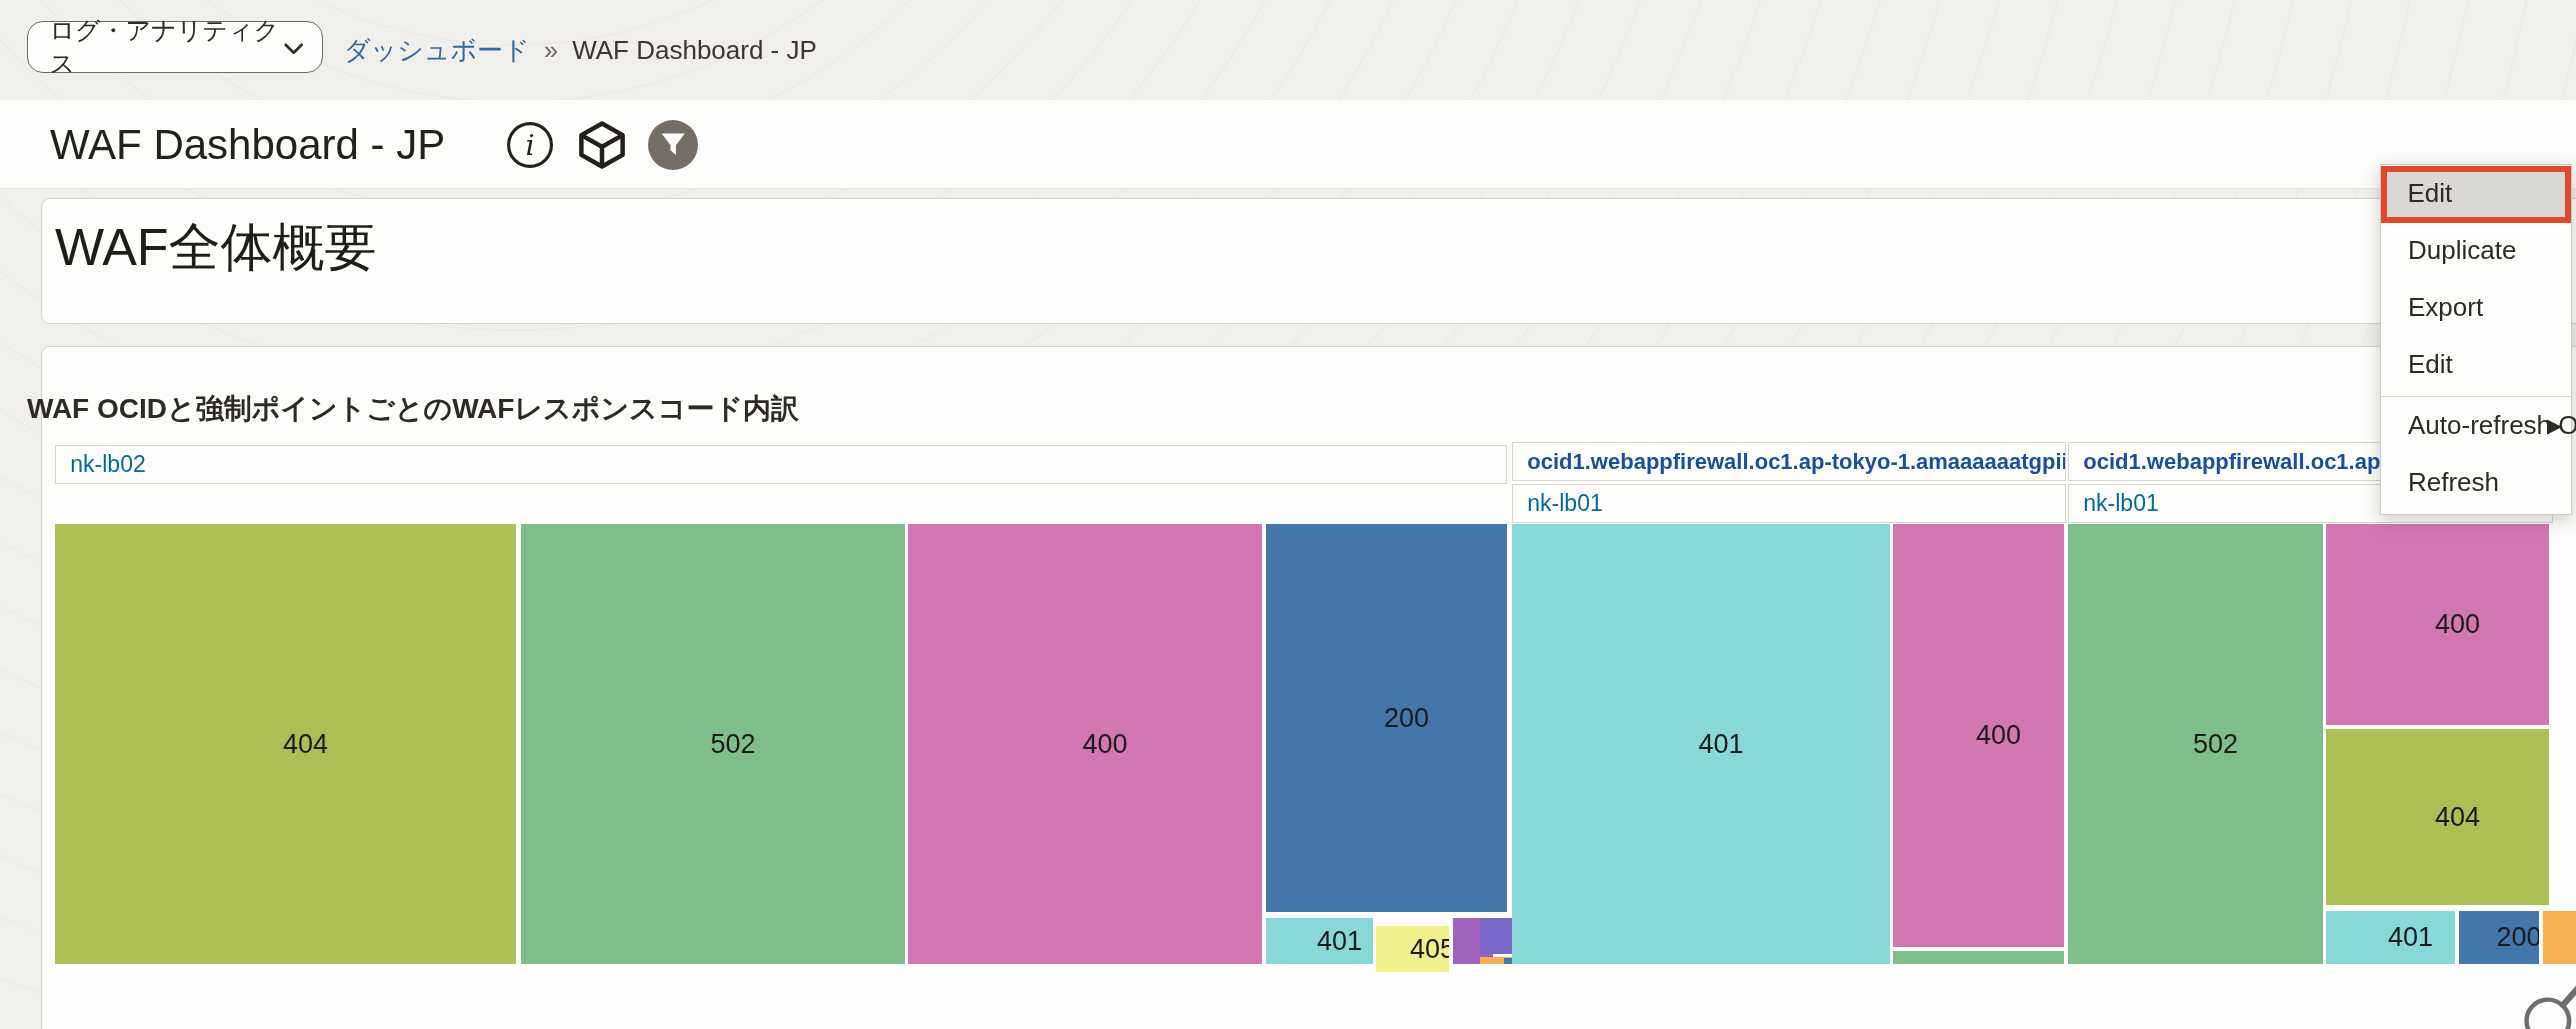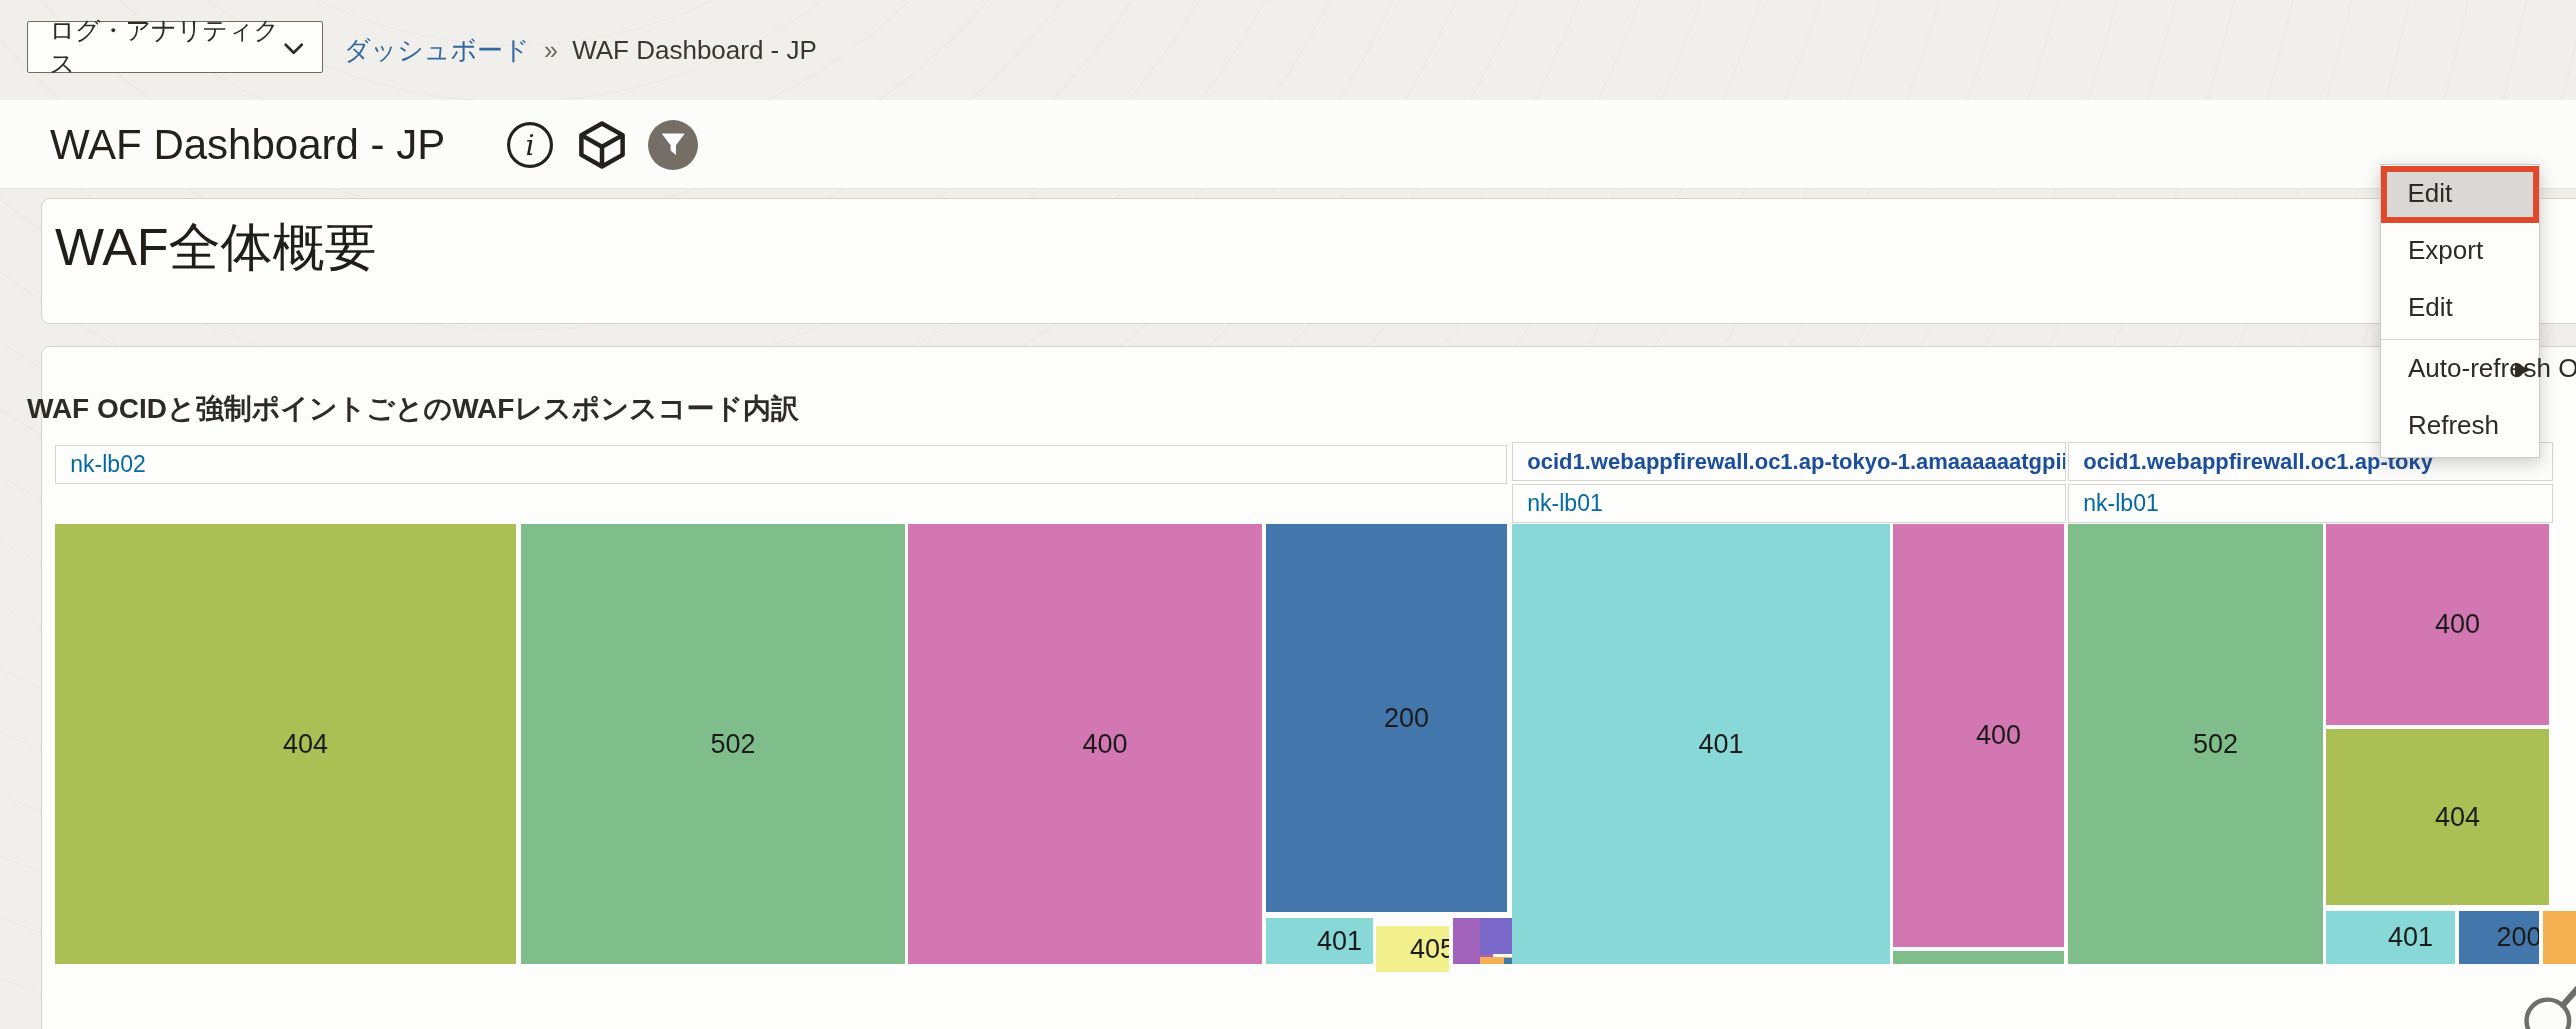--- a/index.html
+++ b/index.html
@@ -11,21 +11,21 @@
     background-color: #f1efec;
     background-image: repeating-radial-gradient(circle at 20% -40%,
       rgba(125,115,105,0.04) 0 1.8px, transparent 1.8px 57px);
     color: #3a3631;
   }
 
   
   .topbar { position: absolute; left: 0; top: 0; width: 100%; height: 100px; }
   .service-select {
     position: absolute; left: 27px; top: 21.4px; width: 296px; height: 52px;
-    background: #fdfdfc; border: 1.8px solid #6f6a64; border-radius: 2px;
+    background: #fdfdfc; border: 1.8px solid #6f6a64; border-radius: 16px;
     display: flex; align-items: center; padding: 0 18px 0 21.4px;
     font-size: 25px; color: #2f2b27; cursor: pointer;
   }
   .service-select .sel-label { flex: 1; }
   .breadcrumb {
     position: absolute; left: 344px; top: 0; height: 100px;
     display: flex; align-items: center; font-size: 26px;
   }
   .breadcrumb a { color: #33689e; text-decoration: none; cursor: pointer; }
   .breadcrumb .bc-sep { color: #6f6a64; margin: 0 14.3px; font-size: 25px; }
@@ -88,21 +88,21 @@
   .tm-head.ocid { font-size: 22px; font-weight: 700; color: #1b4f9d; cursor: pointer; }
   .tm-head.ep   { font-size: 23px; font-weight: 400; color: #0369a1; cursor: pointer; margin-top: 3px; }
   .tm-cells { position: absolute; left: 0; top: 82px; }
   .tm-cell {
     position: absolute; display: flex; align-items: center; justify-content: center;
     font-size: 27px; color: #1b1b1b; cursor: pointer; overflow: hidden; padding-left: 40px;
   }
 
   
   .menu {
-    position: absolute; left: 2380px; top: 164px; width: 160px;
+    position: absolute; left: 2380px; top: 164px; width: 192px;
     background: #fdfdfc; border: 0.9px solid #cfcac4;
     box-shadow: 0 5.3px 16px rgba(60,54,48,0.25);
     z-index: 50; padding: 0.9px 0 1.8px 0;
   }
   .menu-item {
     height: 57px; line-height: 55px; padding-left: 27px;
     font-size: 26px; color: #2e2a26; cursor: pointer; position: relative;
     white-space: nowrap;
   }
   .menu-item.highlight { background: #dad8d5; border: 6.2px solid #e0492c; line-height: 43px; padding-left: 20.5px; }
@@ -208,20 +208,21 @@
         <div class="tm-cell" style="left: 258px; top: 205px; width: 223px; height: 176px; background: rgb(171, 191, 85);">404</div>
         <div class="tm-cell" style="left: 258px; top: 387px; width: 129px; height: 53px; background: rgb(137, 216, 216);">401</div>
         <div class="tm-cell" style="left: 391px; top: 387px; width: 80px; height: 53px; background: rgb(67, 119, 172);">200</div>
         <div class="tm-cell" style="left: 475px; top: 387px; width: 7.1px; height: 53px; background: rgb(245, 176, 82);"></div>
       </div>
     </div>
   </div>
 
 <div class="menu" id="actions-menu">
     <div class="menu-item highlight">Edit</div>
+    <div class="menu-item">Duplicate</div>
     <div class="menu-item">Export</div>
     <div class="menu-item">Edit</div>
     <div class="menu-divider"></div>
     <div class="menu-item">Auto-refresh Off<span class="submenu-arrow">▶</span></div>
     <div class="menu-item">Refresh</div>
   </div>
 
 <div class="magnifier">
   <svg width="71" height="71" viewBox="0 0 80 80">
     <circle cx="28" cy="54" r="24" fill="#fcfcfb" stroke="#6d6d6d" stroke-width="5"></circle>

